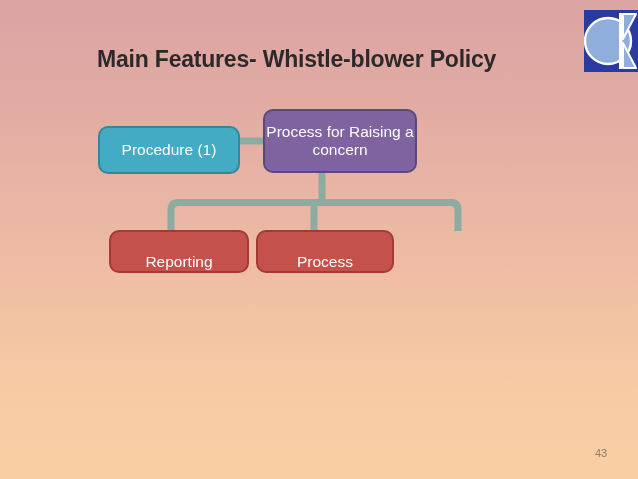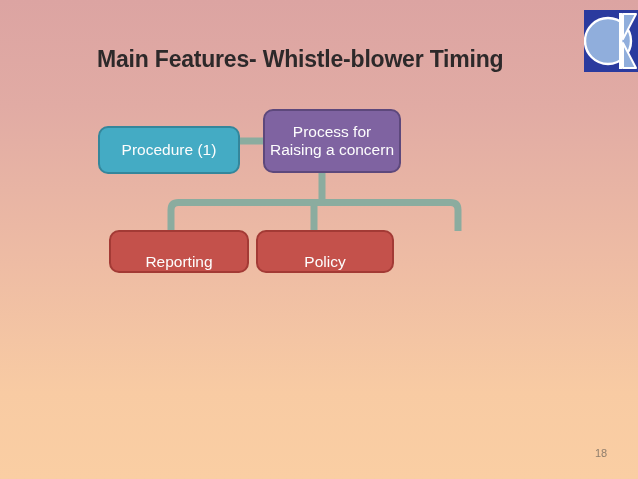--- a/index.html
+++ b/index.html
@@ -24,21 +24,21 @@
     text-align:center;color:#FDFDFD;
     border-radius:10px;
     font-size:15.5px;line-height:18px;
     box-sizing:border-box;
   }
   .node-teal{
     left:98px;top:126px;width:142px;height:48px;
     background:#44ABC4;border:2px solid #34869B;
   }
   .node-purple{
-    left:263px;top:109px;width:138px;height:64px;
+    left:263px;top:109px;width:154px;height:64px;
     background:#7F63A1;border:2px solid #5D487C;
     padding:0 0;
   }
   .node-red{
     background:#C4514B;border:2px solid #A33A35;
     top:230px;height:43px;align-items:flex-end;
   }
   .node-reporting{left:109px;width:140px;}
   .node-timing{left:256px;width:138px;}
   .node-evidence{left:401px;width:141px;}
@@ -46,21 +46,21 @@
     position:absolute;left:586px;top:447px;width:30px;
     text-align:center;
     font-size:11px;color:#8F7E6C;
   }
 </style>
 </head>
 <body>
 
 <div class="slide">
 
-  <h1 class="title">Main Features- Whistle-blower Timing</h1>
+  <h1 class="title">Main Features- Whistle-blower Policy</h1>
 
   <div class="logo">
     <svg width="54" height="62" viewBox="0 0 54 62" xmlns="http://www.w3.org/2000/svg">
       <rect x="0" y="0" width="54" height="62" fill="#2A3A9E"></rect>
       <circle cx="24" cy="31" r="23" fill="#90AEDC" stroke="#FFFFFF" stroke-width="2.4"></circle>
       <polygon points="39,4 52,4 39,29" fill="#90AEDC" stroke="#FFFFFF" stroke-width="2" stroke-linejoin="round"></polygon>
       <polygon points="39,33 52,58 39,58" fill="#90AEDC" stroke="#FFFFFF" stroke-width="2" stroke-linejoin="round"></polygon>
       <rect x="35" y="3" width="3.4" height="56" fill="#FFFFFF"></rect>
     </svg>
   </div>
@@ -80,19 +80,19 @@
 
   <div class="node node-purple">
     <span>Process for Raising a concern</span>
   </div>
 
   <div class="node node-red node-reporting">
     <span>Reporting</span>
   </div>
 
   <div class="node node-red node-timing">
-    <span>Policy</span>
+    <span>Process</span>
   </div>
 
 
-  <div class="page-number">18</div>
+  <div class="page-number">43</div>
 
 </div>
 
 </body></html>

